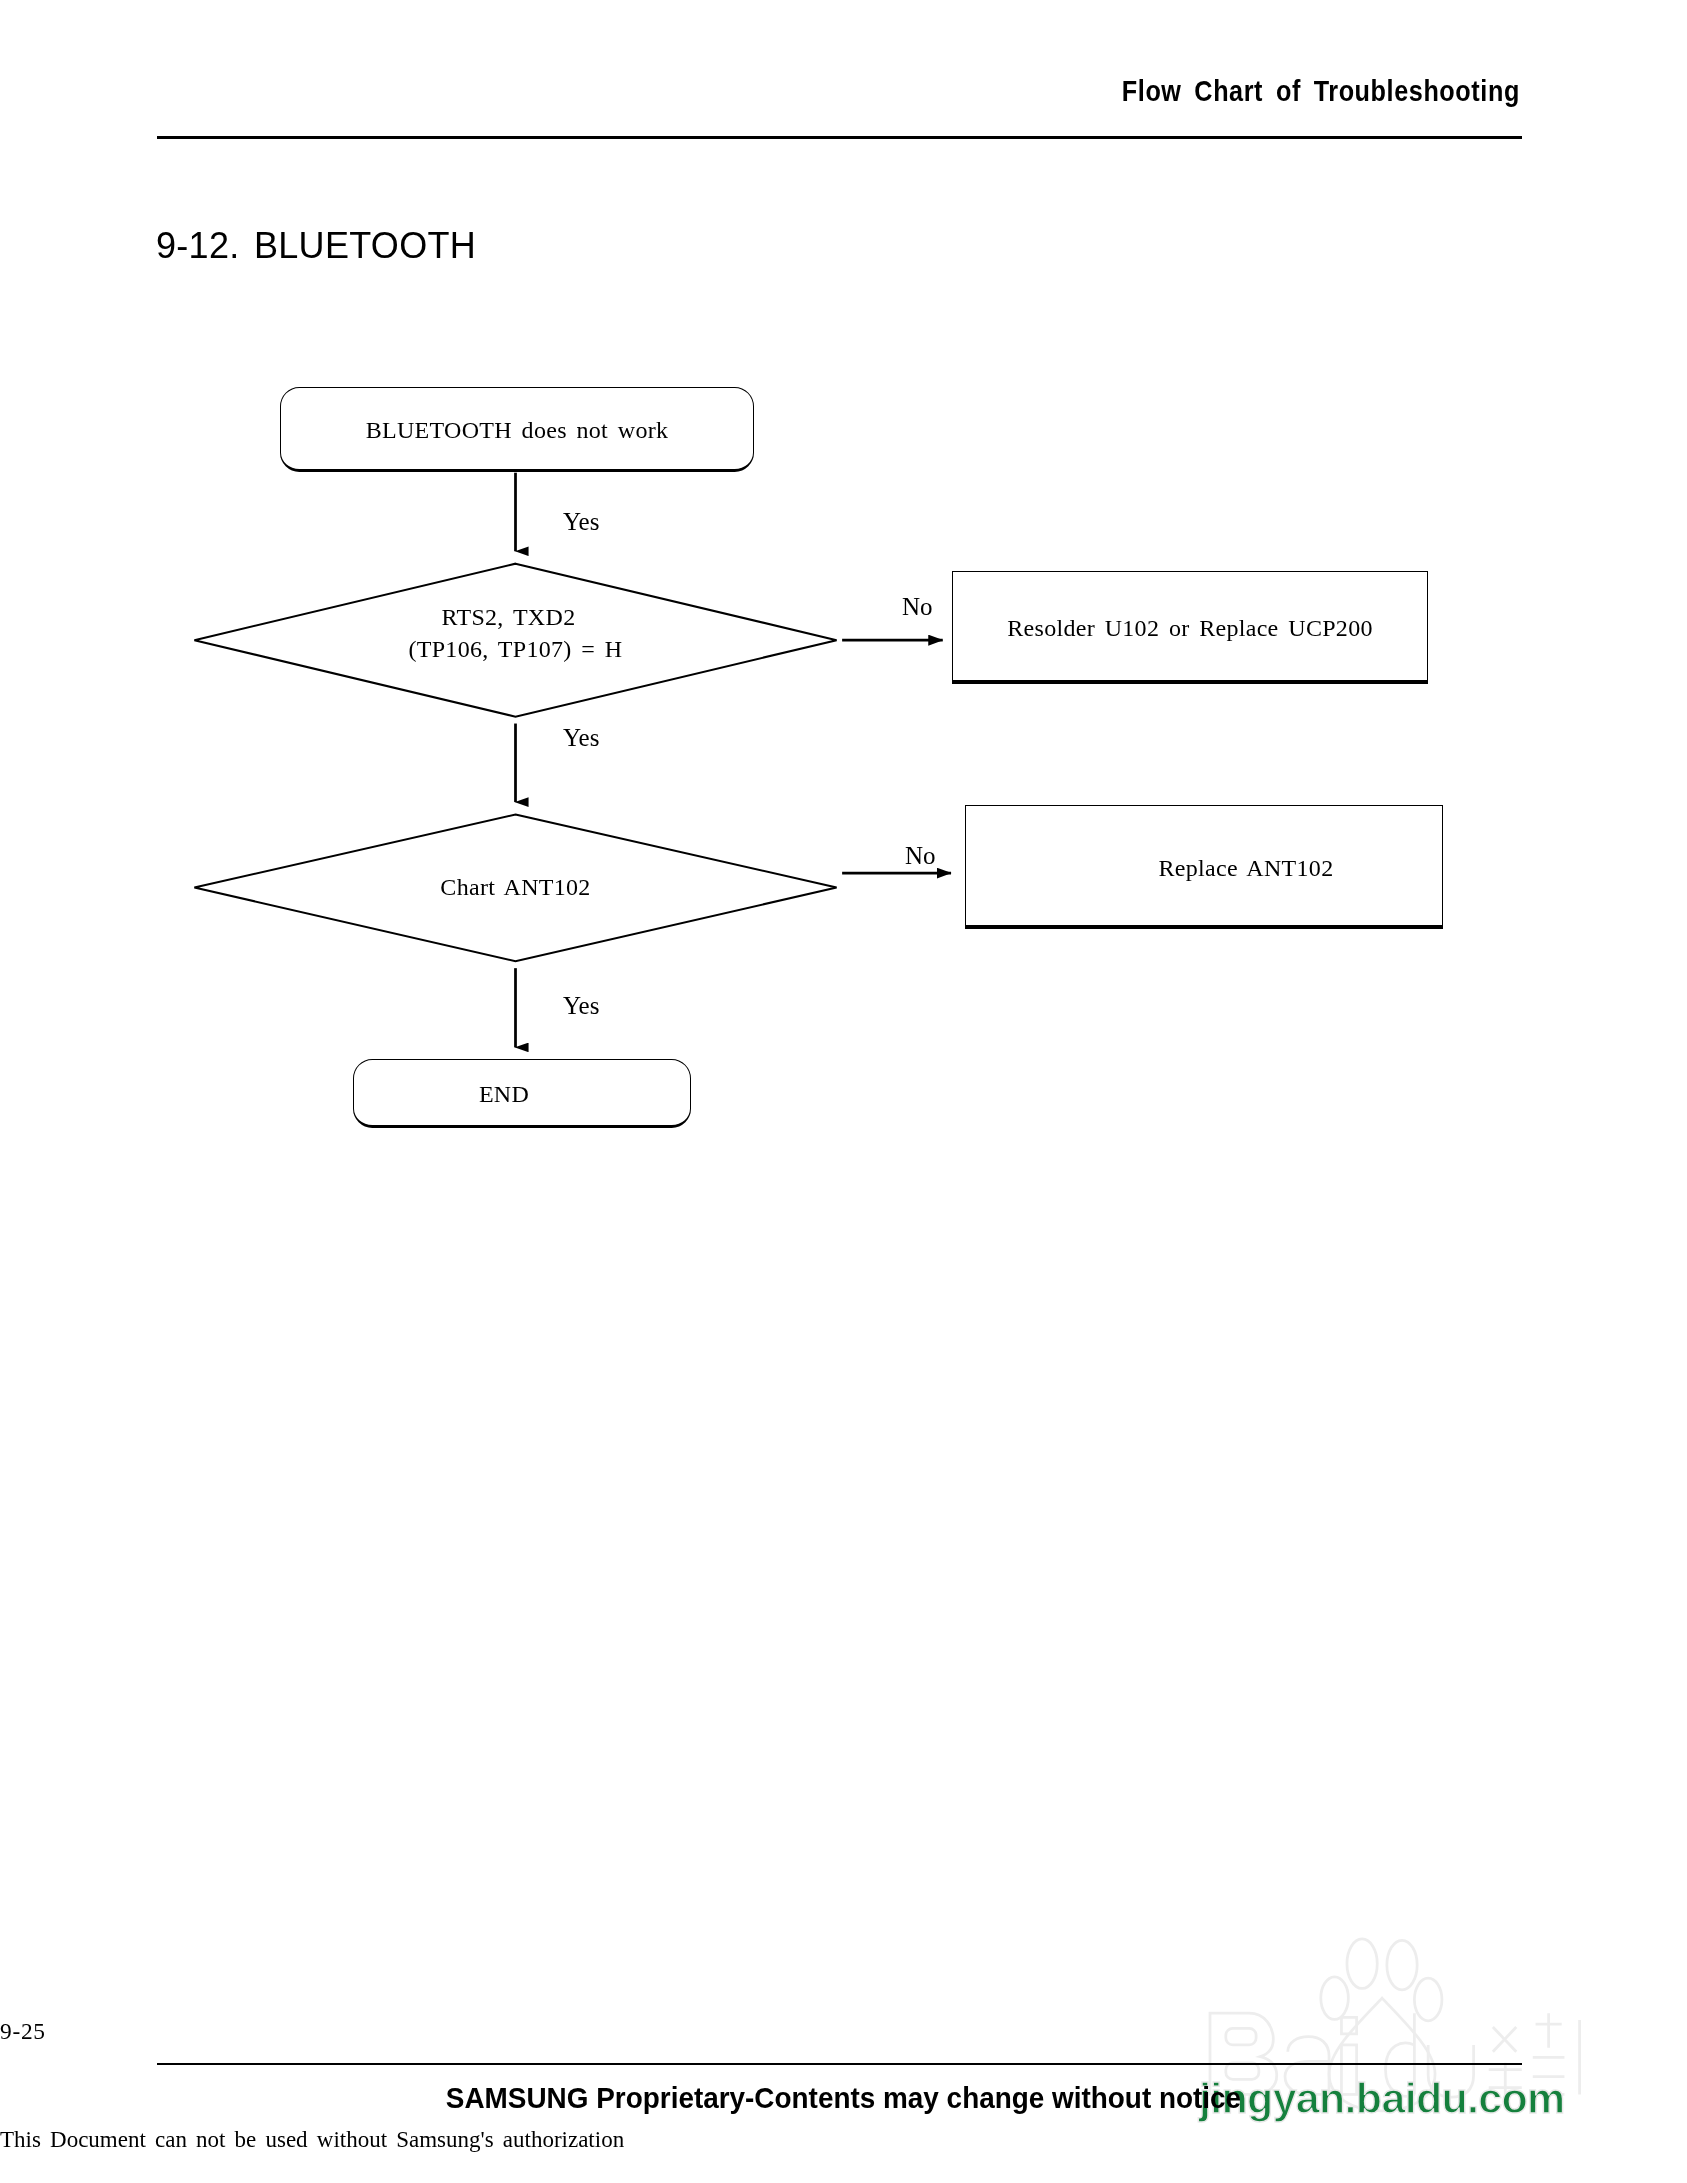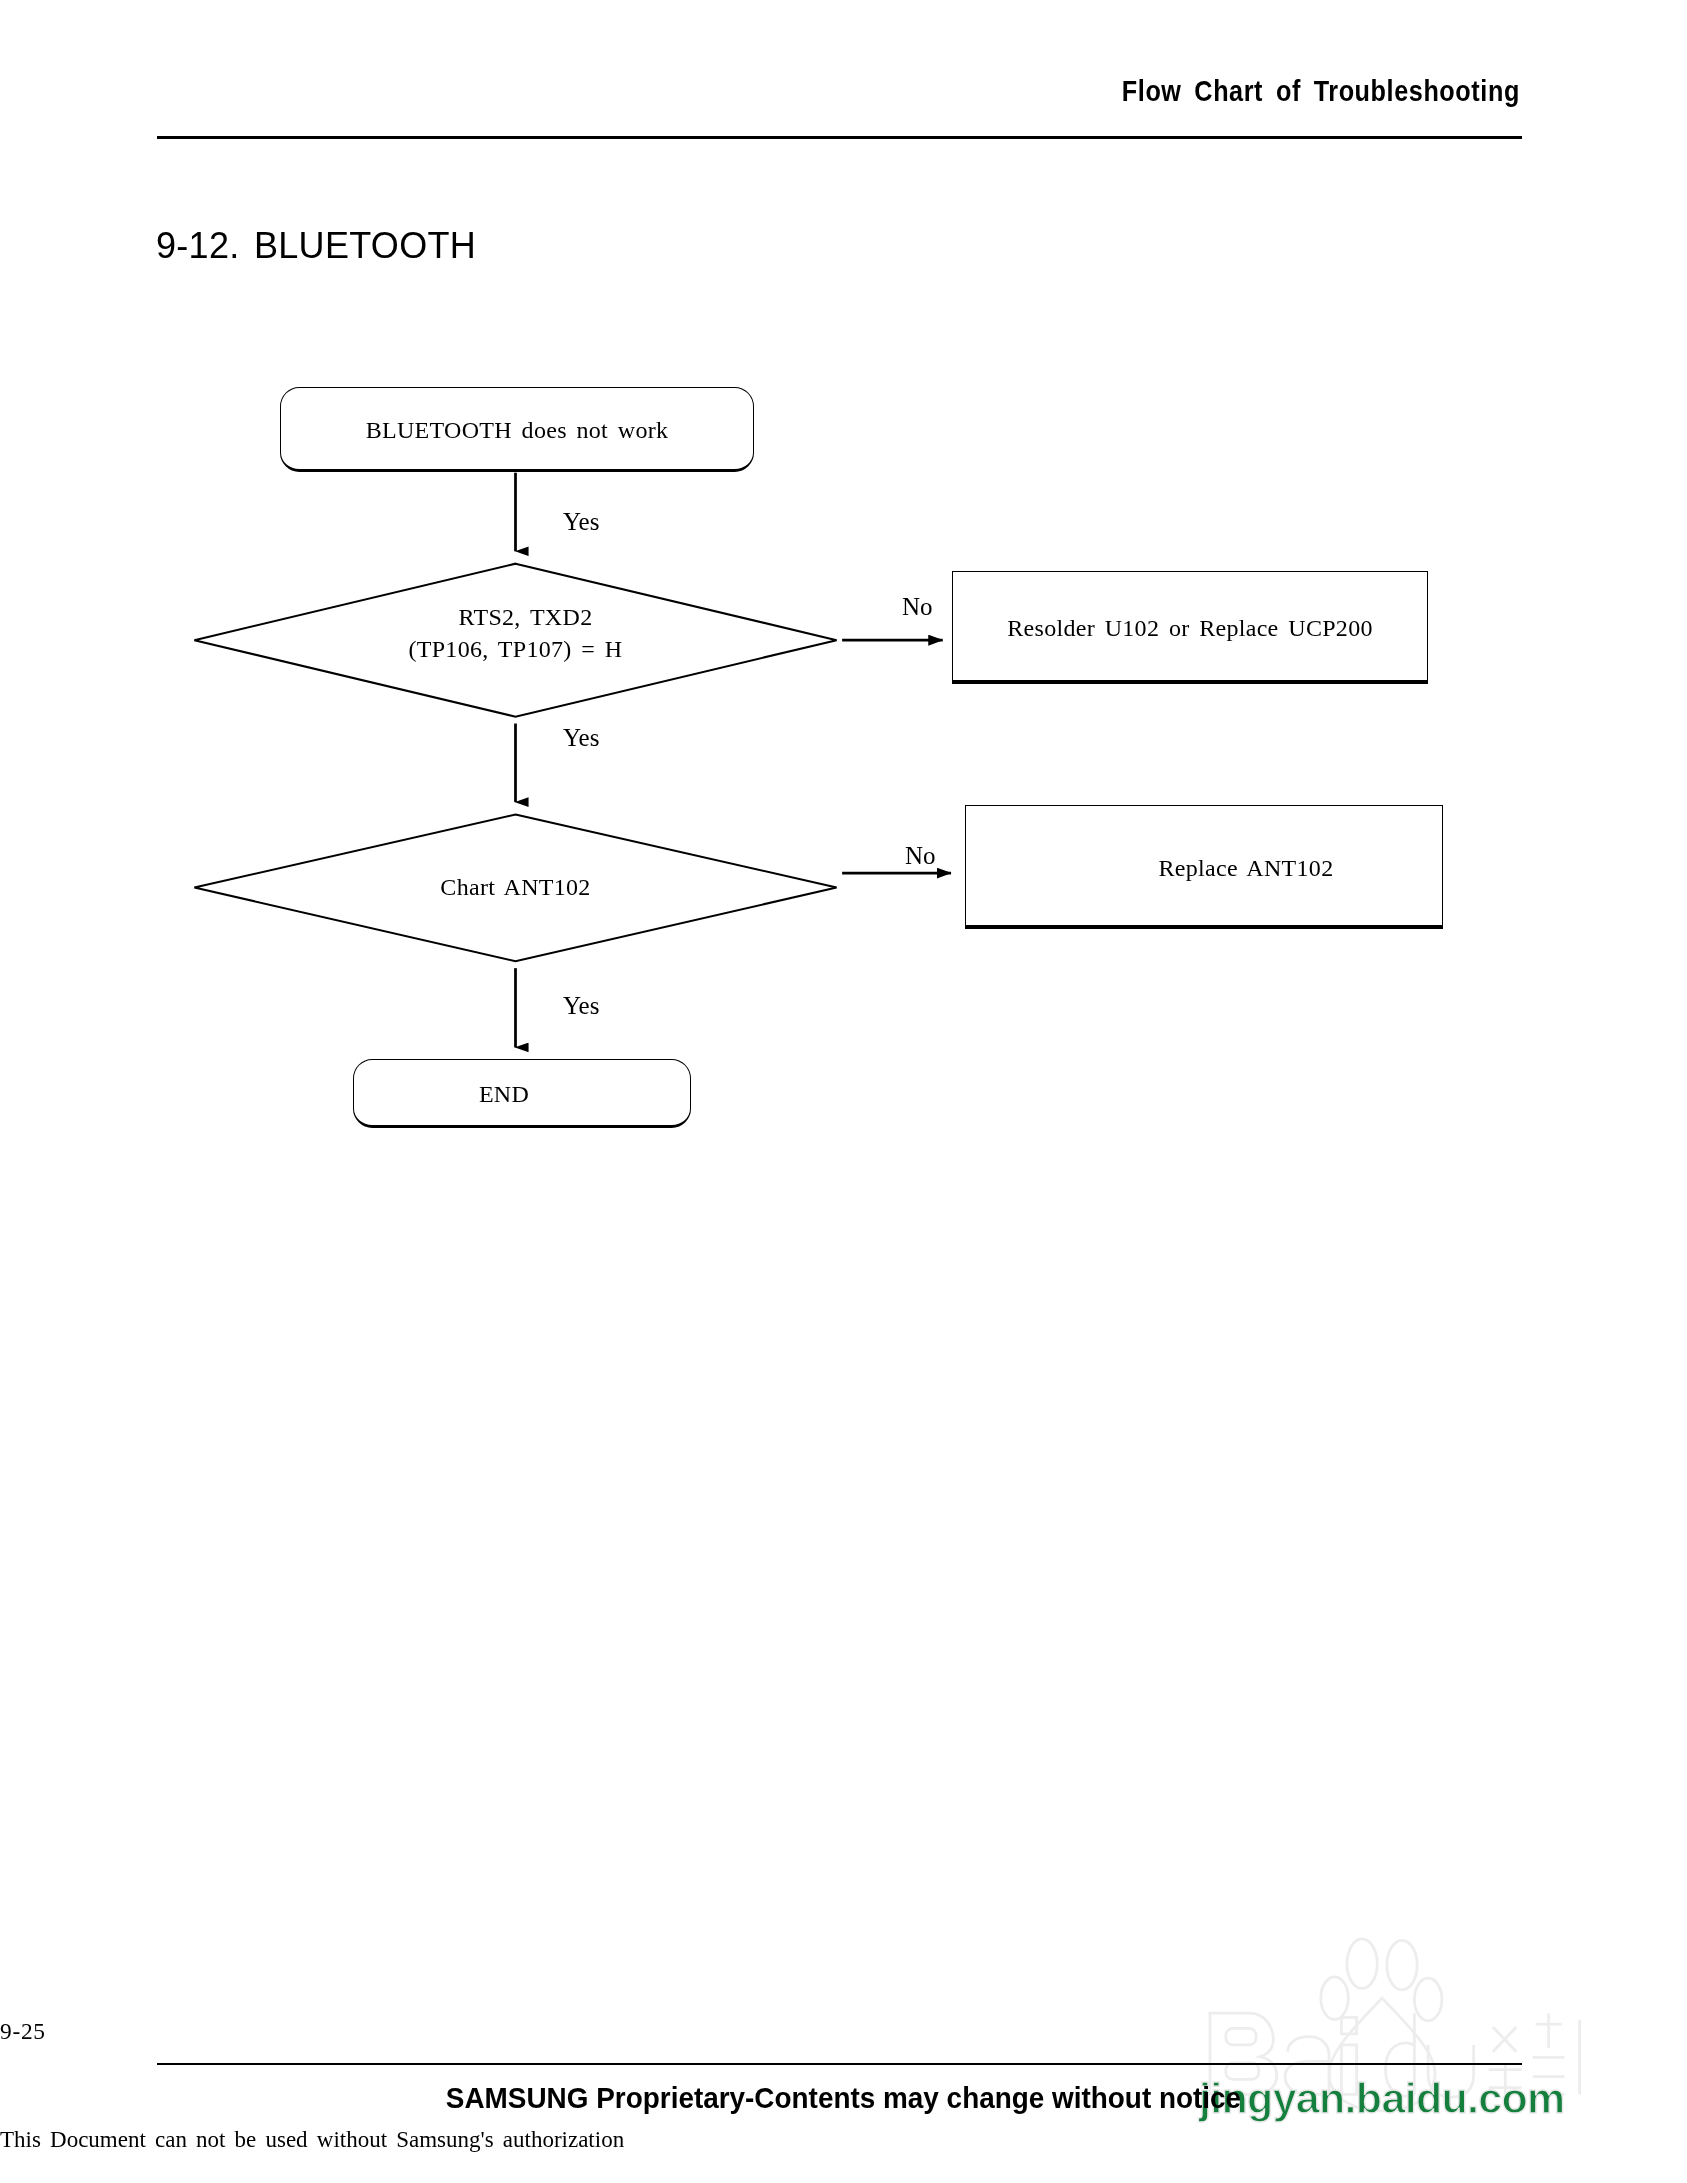--- a/index.html
+++ b/index.html
@@ -191,21 +191,21 @@
   <polygon points="748,1182 1214,1288 748,1395 282,1288" fill="#ffffff" stroke="#000000" stroke-width="3"></polygon>
 
   <line x1="1222" y1="1267" x2="1380" y2="1267" stroke="#000" stroke-width="4" marker-end="url(#arrowRight)"></line>
 
   <line x1="748" y1="1405" x2="748" y2="1520" stroke="#000" stroke-width="4" marker-end="url(#arrowDown)"></line>
 </svg>
 
 <div class="term-box" style="left:280px; top:387px; width:474px; height:85px;"></div>
 <div class="node-text" style="left:280px; top:417px; width:474px;">BLUETOOTH does not work</div>
 
-<div class="node-text two-line" style="left:319px; top:602px; width:413px;">RTS2, TXD2</div>
+<div class="node-text two-line" style="left:302px; top:602px; width:413px;">RTS2, TXD2</div>
 <div class="node-text two-line" style="left:309px; top:634px; width:413px;">(TP106, TP107) = H</div>
 
 <div class="proc-box" style="left:952px; top:571px; width:476px; height:113px;"></div>
 <div class="node-text" style="left:952px; top:615px; width:476px;">Resolder U102 or Replace UCP200</div>
 
 <div class="node-text" style="left:309px; top:874px; width:413px;">Chart ANT102</div>
 
 <div class="proc-box" style="left:965px; top:805px; width:478px; height:124px;"></div>
 <div class="node-text" style="left:965px; top:855px; width:478px;padding-left:42px;">Replace ANT102</div>
 

